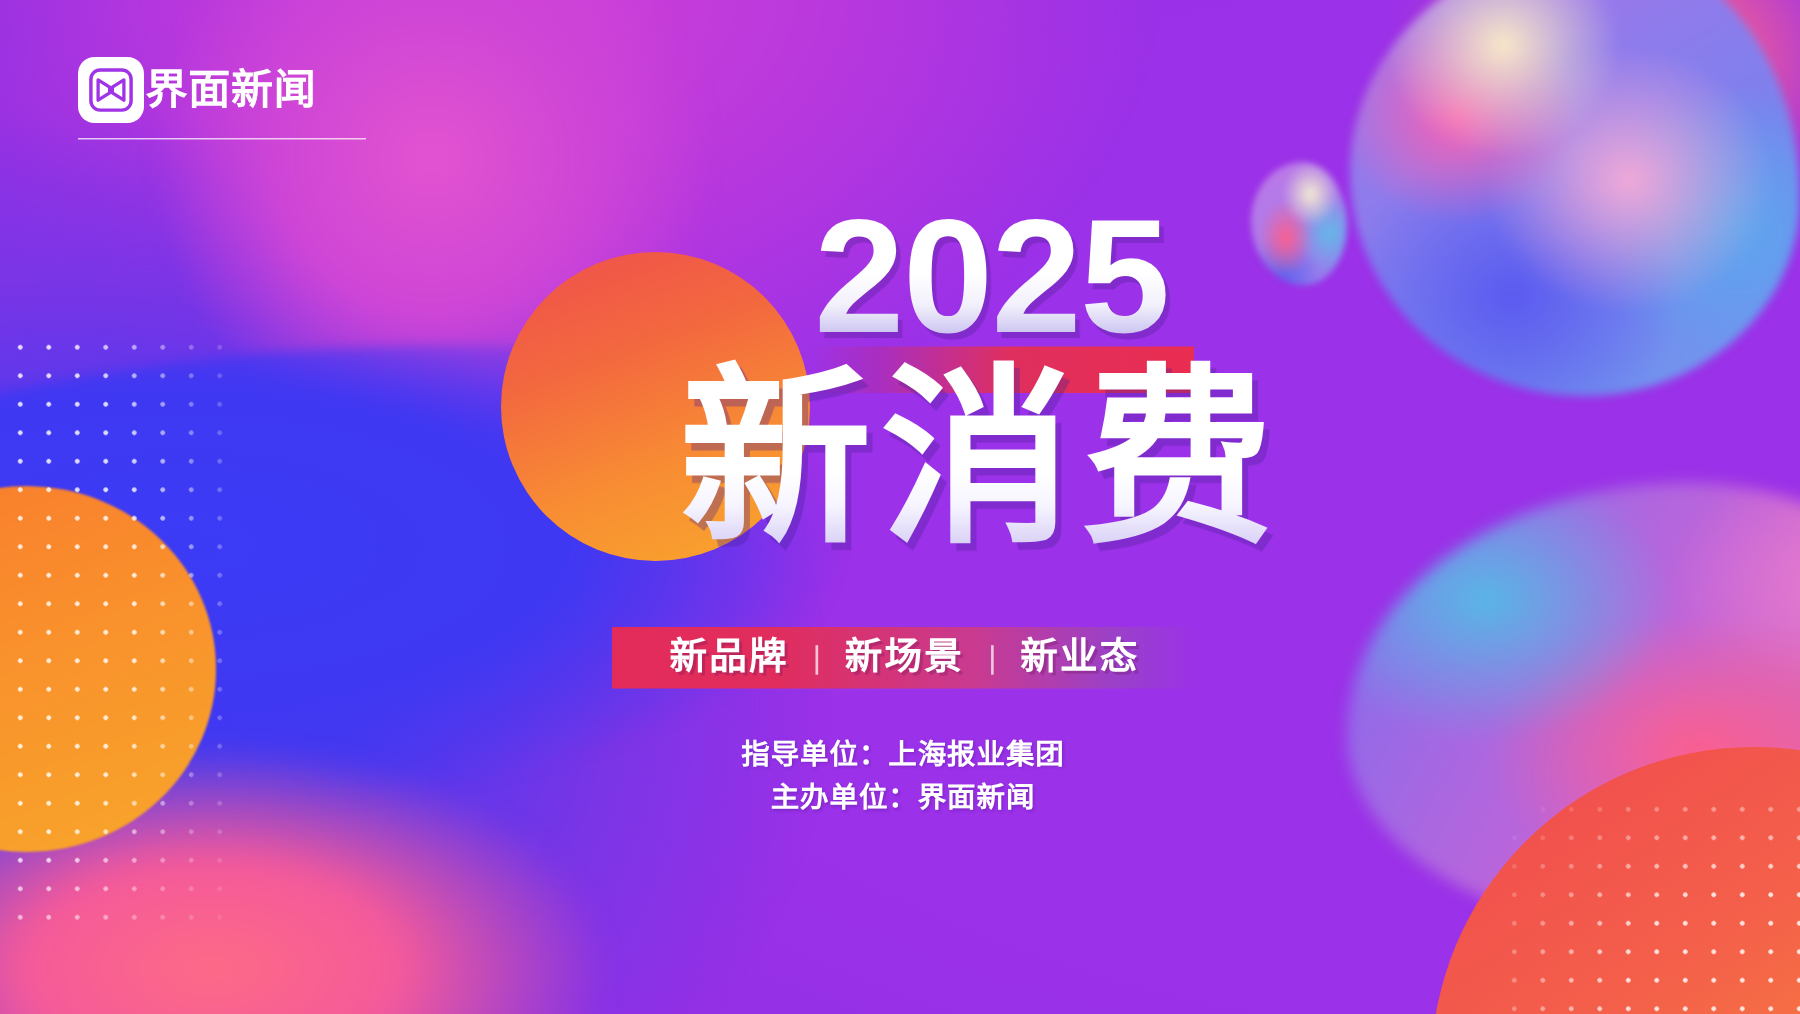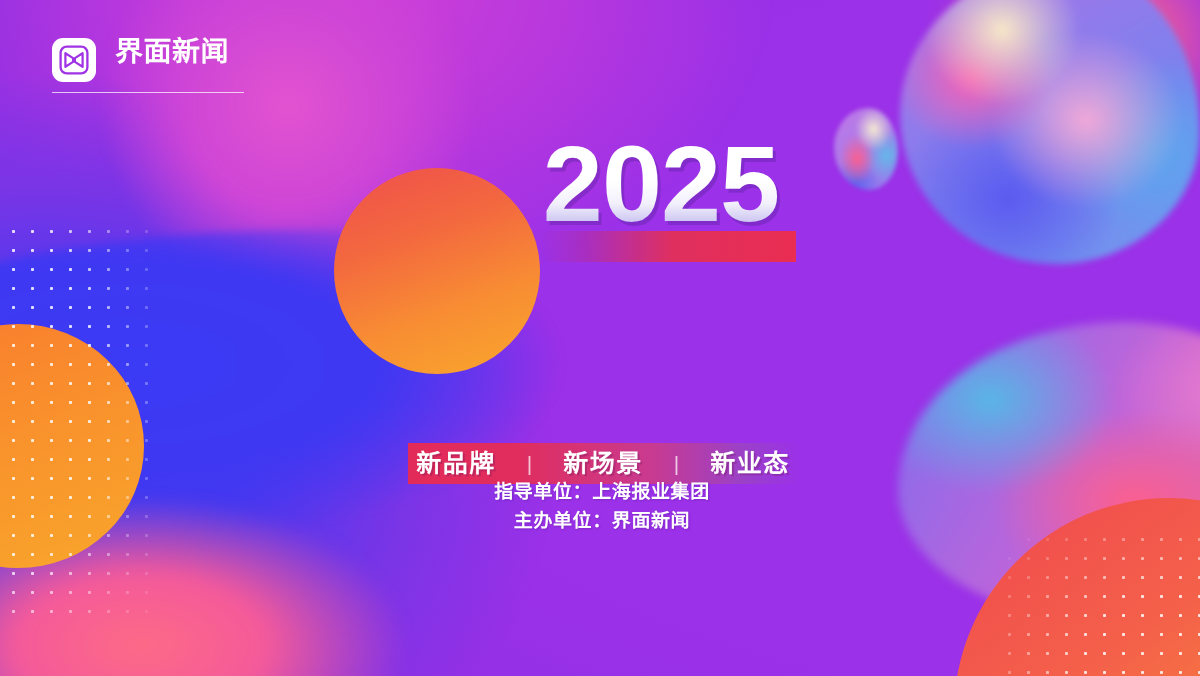--- a/index.html
+++ b/index.html
@@ -200,21 +200,22 @@
 
   
   .logo-block {
     position: absolute;
     left: 52px;
     top: 38px;
     width: 192px;
   }
   .logo-row {
     display: flex;
-    gap: 19px;
+    align-items: center;
+    gap: 1px;
   }
   .logo-mark {
     width: 44px;
     height: 44px;
     border-radius: 11px;
     background: #ffffff;
     display: flex;
     align-items: center;
     justify-content: center;
     flex: 0 0 auto;
@@ -305,22 +306,21 @@
   .subtitle-bar {
     position: absolute;
     left: 408px;
     top: 418px;
     width: 390px;
     height: 41px;
     background: linear-gradient(to right, #e32b59 0%, #e02d5e 28%, #c93a8f 62%, #9a41c8 86%, rgba(130,52,226,0) 100%);
     display: flex;
     align-items: center;
     justify-content: center;
-    gap: 15px;
-    margin-top: 25px;
+    gap: 0;
   }
   .sub-item {
     color: #ffffff;
     font-size: 25px;
     font-weight: bold;
     letter-spacing: 1.5px;
     line-height: 1;
     text-shadow: 2px 2px 0 rgba(110,20,90,.30);
     white-space: nowrap;
   }
@@ -329,21 +329,21 @@
     font-size: 21px;
     font-weight: normal;
     padding: 0 16px;
     line-height: 1;
   }
 
   
   .credits {
     position: absolute;
     left: 0;
-    top: 478px;
+    top: 490px;
     width: 1200px;
     text-align: center;
     padding-left: 4px;
   }
   .credit-line {
     color: #ffffff;
     font-size: 19px;
     font-weight: bold;
     line-height: 1.52;
     letter-spacing: .6px;
@@ -383,20 +383,21 @@
         </svg>
       </div>
       <div class="logo-name">界面新闻</div>
     </div>
     <div class="logo-rule"></div>
   </div>
 
   <div class="title-block">
     <div class="year">2025</div>
     <div class="accent-bar"></div>
+    <div class="headline">新消费</div>
   </div>
 
   <div class="subtitle-bar">
     <span class="sub-item">新品牌</span>
     <span class="sub-divider">|</span>
     <span class="sub-item">新场景</span>
     <span class="sub-divider">|</span>
     <span class="sub-item">新业态</span>
   </div>
 

